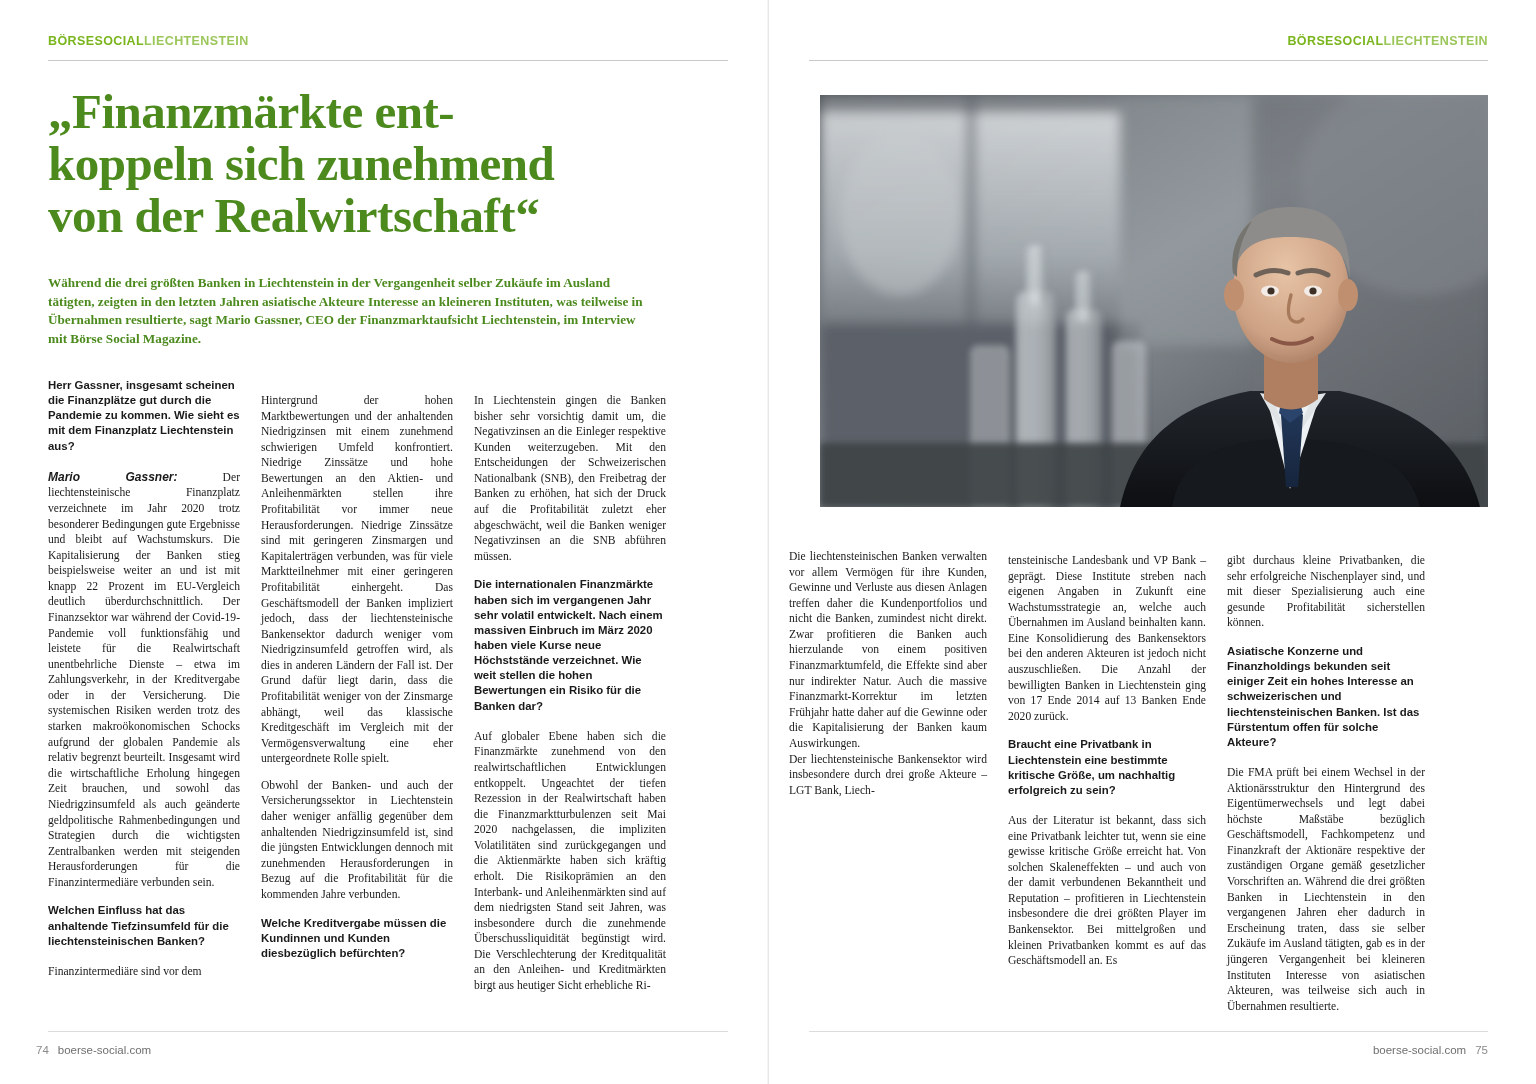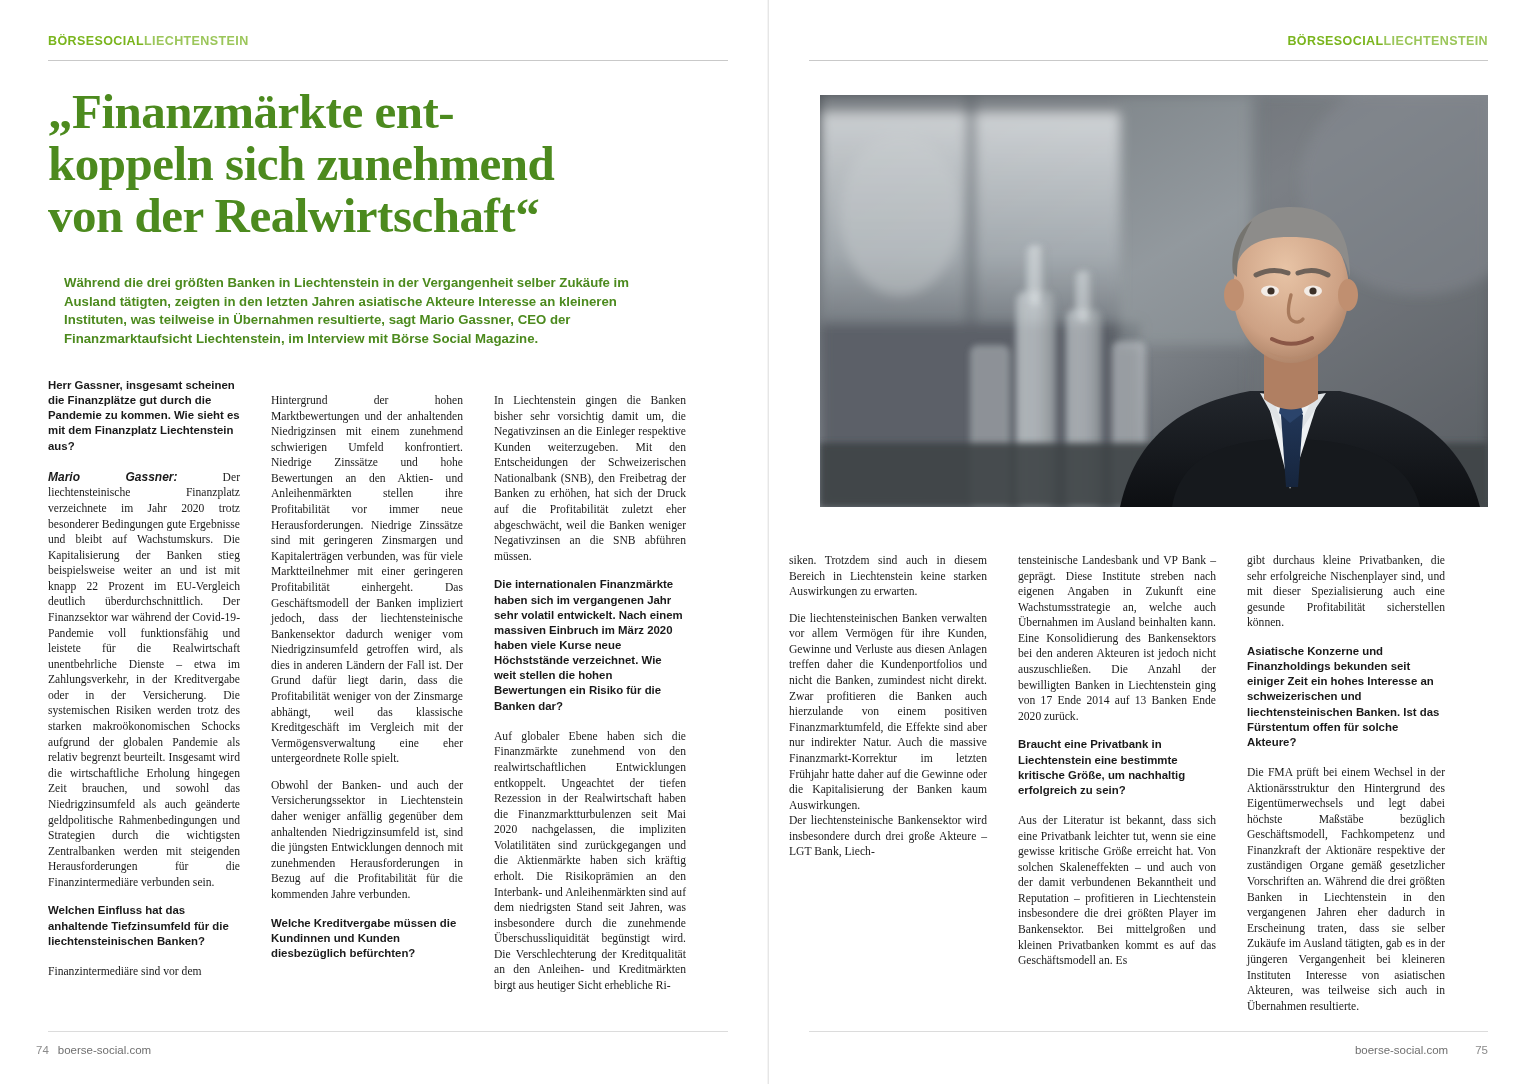--- a/index.html
+++ b/index.html
@@ -39,33 +39,32 @@
     font-weight:bold;
     font-size:49px;
     line-height:1.06;
     color:#4c8a1e;
     letter-spacing:-0.5px;
   }
 
   
   .lead{
     position:absolute;left:48px;top:274px;width:608px;
-    font-family:Liberation Sans, sans-serif;
+    font-family:Liberation Serif, serif;
     font-weight:bold;
     font-size:13.2px;
     line-height:1.42;
     color:#4c8a1e;
-    margin-left:16px;
   }
 
   
   .cols{
     position:absolute;
     display:flex;
-    gap:31px;
+    gap:21px;
   }
   .cols-left{left:48px;top:378px;width:640px;}
   .cols-right{left:20px;top:538px;width:700px;}
   .col{
     width:192px;
     font-size:11.6px;
     line-height:1.345;
     text-align:justify;
     hyphens:auto;
     -webkit-hyphens:auto;
@@ -97,21 +96,21 @@
   
   .footer{
     position:absolute;bottom:28px;
     font-family:"Liberation Sans",sans-serif;
     font-size:11.5px;color:#6f6f6f;
   }
   .footer-left{left:36px;}
   .footer-right{right:48px;}
   .footer .pg{color:#8a8a8a;}
   .footer-left .pg{margin-right:9px;}
-  .footer-right .pg{margin-left:27px;}
+  .footer-right .pg{margin-left:9px;}
   .footrule{position:absolute;height:1px;background:#dcdcdc;bottom:52px;}
   .footrule-left{left:48px;right:40px;}
   .footrule-right{left:40px;right:48px;}
 
   .gutter{
     position:absolute;left:767px;top:0;width:2px;height:100%;
     background:linear-gradient(to right,rgba(0,0,0,.06),rgba(0,0,0,0));
   }
 </style>
 </head>
@@ -165,21 +164,20 @@
 
   <div class="page page-right">
 
     <div class="runhead runhead-right">
       <span class="a">BÖRSESOCIAL</span><span class="b">LIECHTENSTEIN</span>
     </div>
     <div class="rule rule-right"></div>
 
     <div class="cols cols-right">
       <div class="col">
-        <p>siken. Trotzdem sind auch in diesem Bereich in Liechtenstein keine starken Auswirkungen zu erwarten.</p>
         <p style="margin-top:11px">Die liechtensteinischen Banken verwalten vor allem Vermögen für ihre Kunden, Gewinne und Verluste aus diesen Anlagen treffen daher die Kundenportfolios und nicht die Banken, zumindest nicht direkt. Zwar profitieren die Banken auch hierzulande von einem positiven Finanzmarktumfeld, die Effekte sind aber nur indirekter Natur. Auch die massive Finanzmarkt-Korrektur im letzten Frühjahr hatte daher auf die Gewinne oder die Kapitalisierung der Banken kaum Auswirkungen.</p>
         <p>Der liechtensteinische Bankensektor wird insbesondere durch drei große Akteure – LGT Bank, Liech-</p>
       </div>
 
       <div class="col">
         <p>tensteinische Landesbank und VP Bank – geprägt. Diese Institute streben nach eigenen Angaben in Zukunft eine Wachstumsstrategie an, welche auch Übernahmen im Ausland beinhalten kann. Eine Konsolidierung des Bankensektors bei den anderen Akteuren ist jedoch nicht auszuschließen. Die Anzahl der bewilligten Banken in Liechtenstein ging von 17 Ende 2014 auf 13 Banken Ende 2020 zurück.</p>
         <span class="q">Braucht eine Privatbank in Liechtenstein eine bestimmte kritische Größe, um nachhaltig erfolgreich zu sein?</span>
         <p>Aus der Literatur ist bekannt, dass sich eine Privatbank leichter tut, wenn sie eine gewisse kritische Größe erreicht hat. Von solchen Skaleneffekten – und auch von der damit verbundenen Bekanntheit und Reputation – profitieren in Liechtenstein insbesondere die drei größten Player im Bankensektor. Bei mittelgroßen und kleinen Privatbanken kommt es auf das Geschäftsmodell an. Es</p>
       </div>
 

